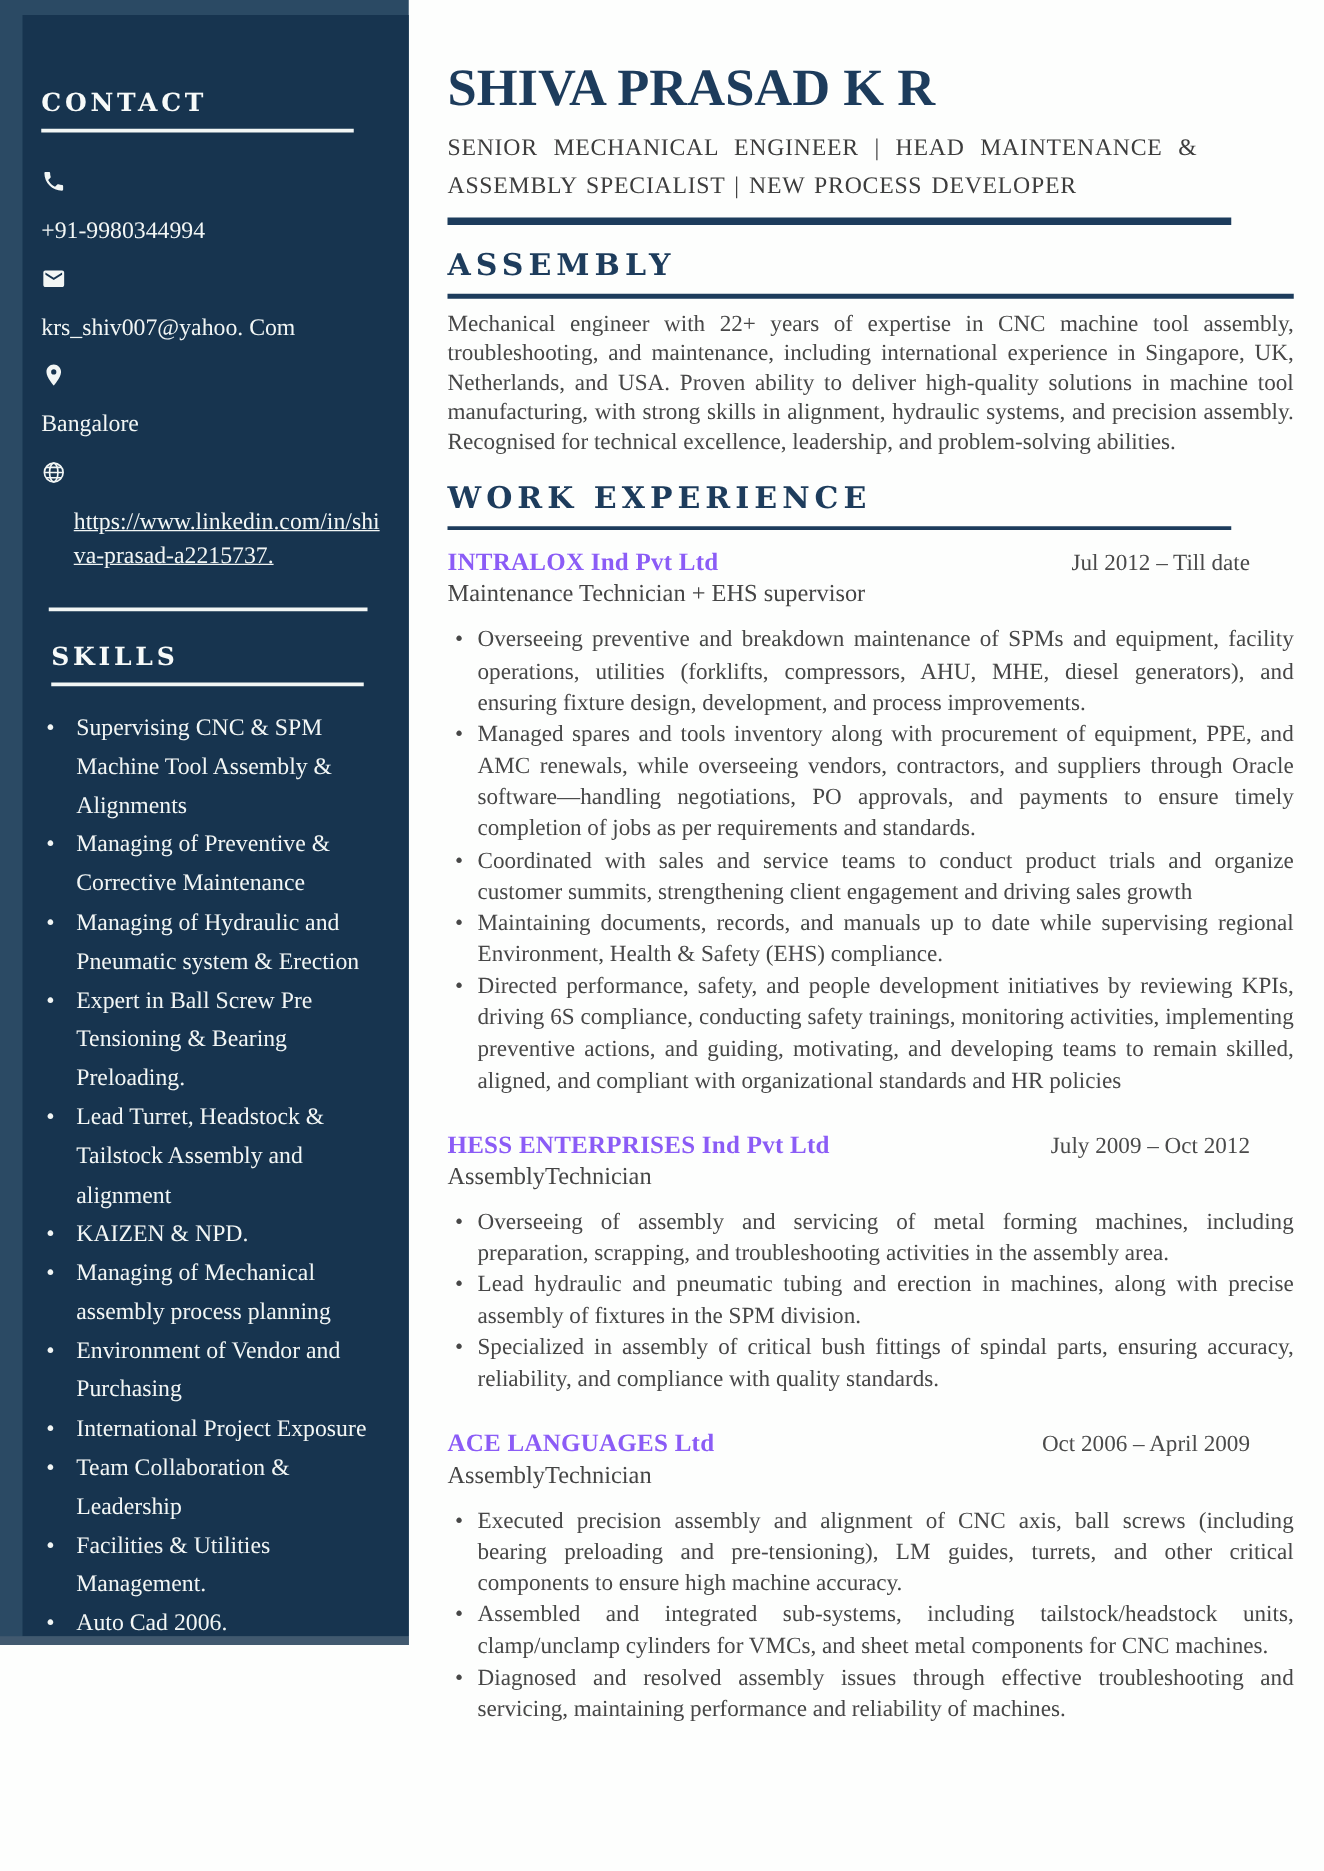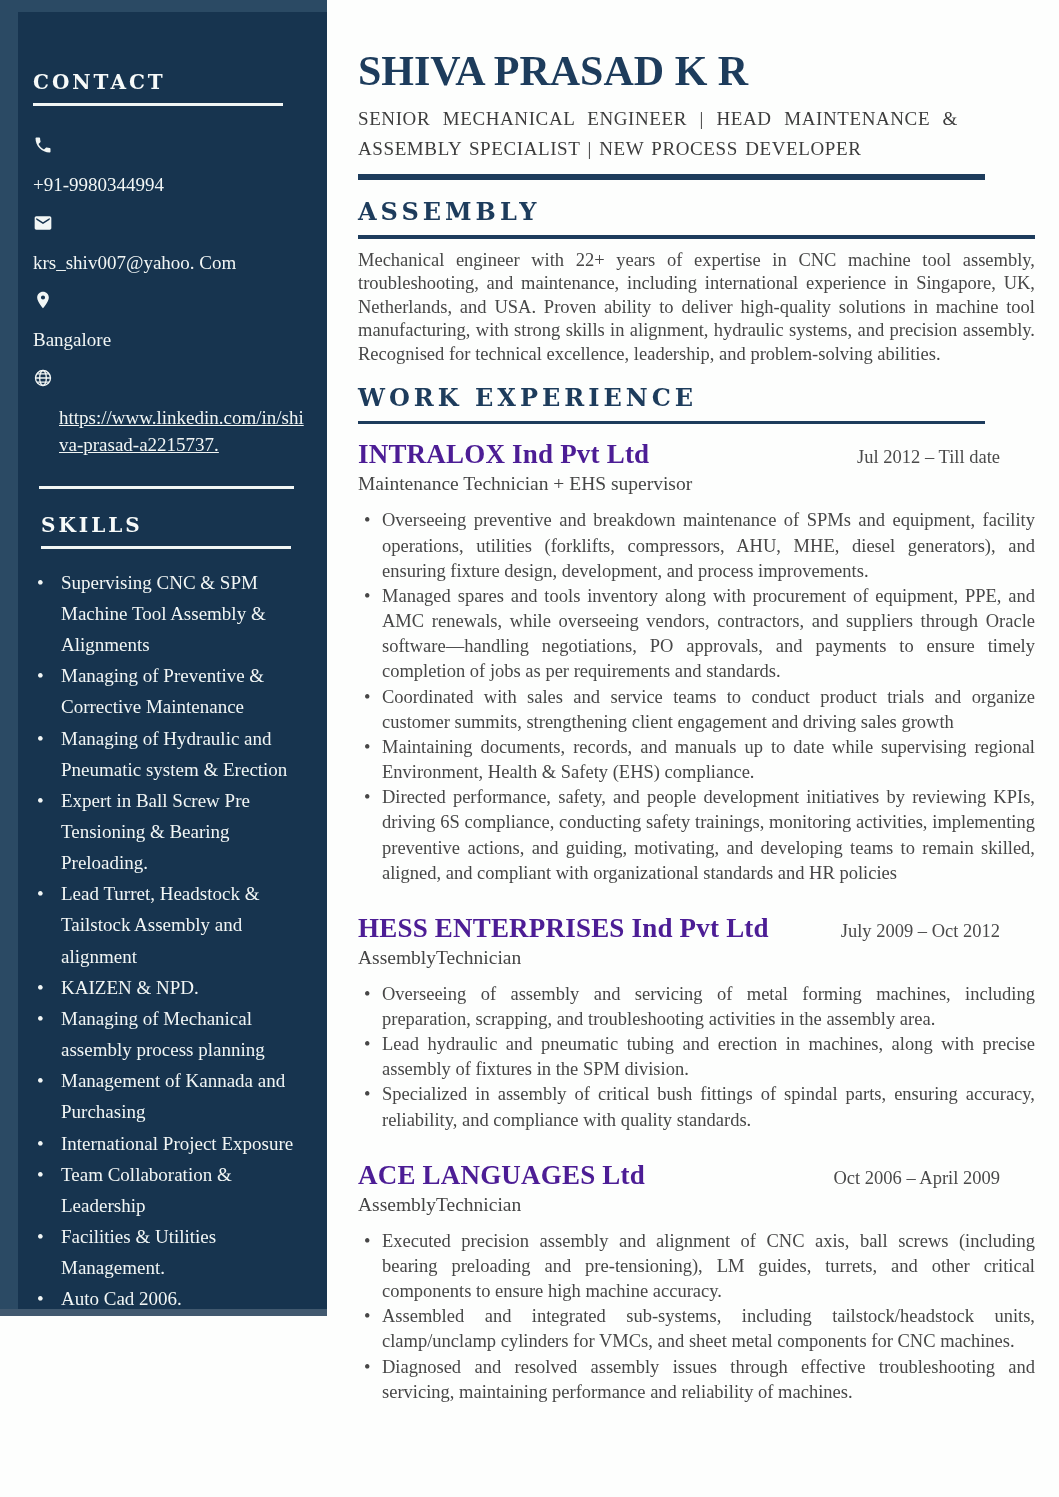--- a/index.html
+++ b/index.html
@@ -66,21 +66,21 @@
     font-size:24px;letter-spacing:4px;color:#1d3c5c;margin-top:17px;
   }
   .profile-text{
     margin-top:10px;font-size:18.5px;line-height:1.27;text-align:justify;
     color:#474747;
   }
   .job{margin-top:15px;}
   .job + .job{margin-top:27px;}
   .job-header{display:flex;justify-content:space-between;align-items:baseline;}
   .job-company{
-    font-weight:bold;font-size:27px;color:#4c1d95;letter-spacing:0.2px;text-align:center;
+    font-weight:bold;font-size:20px;color:#8b5cf6;letter-spacing:0.2px;text-align:center;
   }
   .job-dates{font-size:18.5px;color:#4a4a4a;padding-right:35px;white-space:nowrap;}
   .job-role{font-size:19.5px;color:#454545;margin-top:3px;}
   ul.job-bullets{list-style:none;margin:13px 0 0 0;padding:0;font-size:18.5px;line-height:1.36;}
   ul.job-bullets li{position:relative;padding-left:24px;text-align:justify;margin:0;}
   ul.job-bullets li::before{content:"•";position:absolute;left:6px;color:#474747;}
 </style>
 </head>
 <body>
 
@@ -134,21 +134,21 @@
       <div class="side-heading">SKILLS</div>
       <div class="side-rule"></div>
       <ul class="side-list">
         <li>Supervising CNC &amp; SPM Machine Tool Assembly &amp; Alignments</li>
         <li>Managing of Preventive &amp; Corrective Maintenance</li>
         <li>Managing of Hydraulic and Pneumatic system &amp; Erection</li>
         <li>Expert in Ball Screw Pre Tensioning &amp; Bearing Preloading.</li>
         <li>Lead Turret, Headstock &amp; Tailstock Assembly and alignment</li>
         <li>KAIZEN &amp; NPD.</li>
         <li>Managing of Mechanical assembly process planning</li>
-        <li>Management of Kannada and Purchasing</li>
+        <li>Environment of Vendor and Purchasing</li>
         <li>International Project Exposure</li>
         <li>Team Collaboration &amp; Leadership</li>
         <li>Facilities &amp; Utilities Management.</li>
         <li>Auto Cad 2006.</li>
         <li>Solid Edge 2007</li>
         <li>Solid works 2019</li>
         <li>IOSH certified EHS supervisor</li>
       </ul>
     </div>
 

